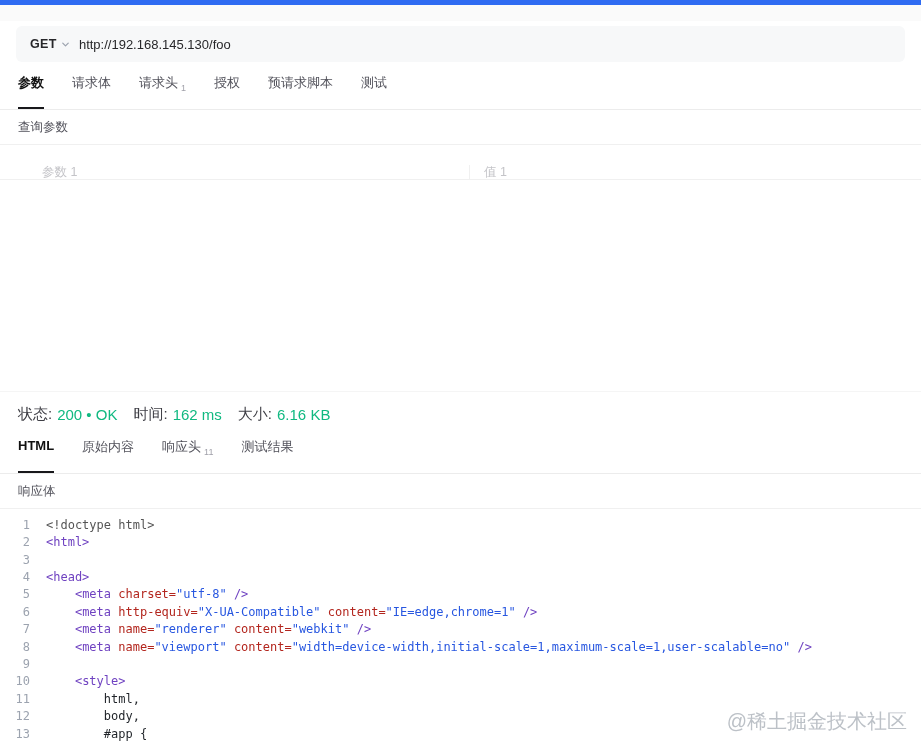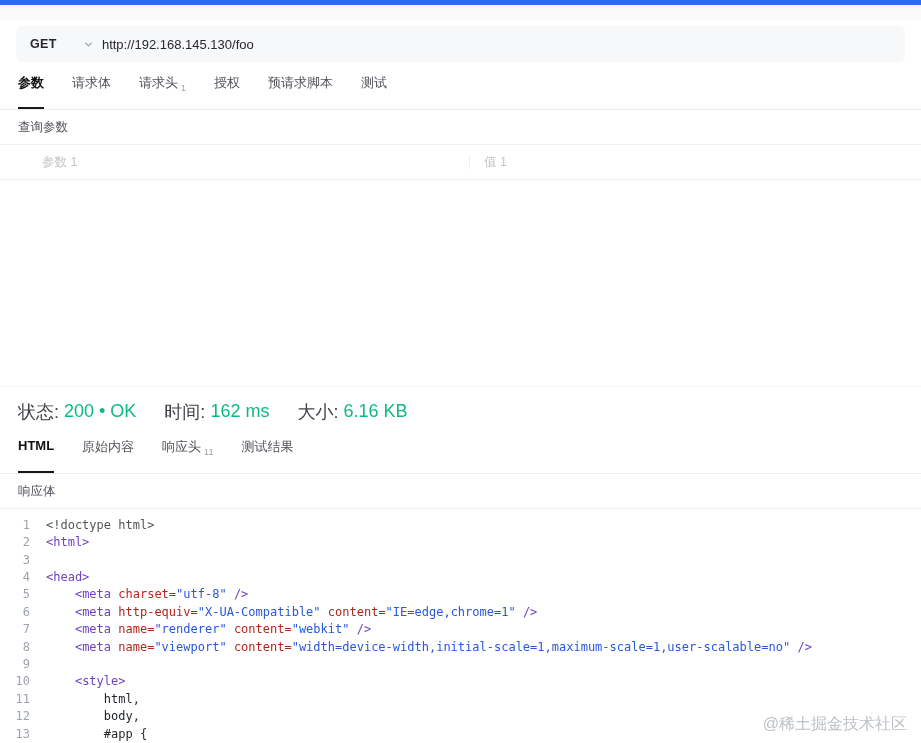--- a/index.html
+++ b/index.html
@@ -5,66 +5,66 @@
   * { margin:0; padding:0; box-sizing:border-box; }
   html,body { width:921px; height:743px; overflow:hidden; background:#fff;
               font-family:"Liberation Sans","DejaVu Sans",sans-serif; }
   .page { display:flex; flex-direction:column; height:743px; position:relative; }
 
   .top-accent { height:5px; background:var(--accent,#2f6bf2); flex:0 0 auto; }
   .top-strip  { height:16px; background:#fafafa; flex:0 0 auto; }
 
   .request-bar { margin:5px 16px 10px 16px; height:36px; background:#f7f8f9;
                  border-radius:6px; display:flex; align-items:center; padding:0 14px; flex:0 0 auto; }
-  .method { display:flex; align-items:center; gap:26px; cursor:pointer; padding-right:8px; }
+  .method { display:flex; align-items:center; gap:3px; cursor:pointer; padding-right:8px; }
   .method-label { font-weight:700; font-size:12.5px; color:#27272a; letter-spacing:.4px; }
   .chev { width:11px; height:11px; color:#9ca3af; }
   .url { flex:1; border:none; background:transparent; font-size:13px; color:#27272a;
          outline:none; font-family:inherit; }
 
   .tabs { display:flex; gap:28px; padding:0 18px; height:38px; align-items:stretch;
           border-bottom:1px solid #ececec; flex:0 0 auto; }
   .tab { display:flex; align-items:flex-start; font-size:13px; color:#52525b;
          border-bottom:2px solid transparent; cursor:pointer; padding-top:2px; white-space:nowrap; }
   .tab.active { color:#111; font-weight:700; border-bottom-color:#18181b; }
   .badge { font-size:9px; color:#a1a1aa; margin-left:3px; align-self:flex-start; margin-top:9px; }
 
   .section-label { padding:9px 18px 8px 18px; font-size:12.5px; color:#52525b;
                    border-bottom:1px solid #f0f0f0; flex:0 0 auto; }
 
-  .param-row { display:flex; height:35px; border-bottom:1px solid #f0f0f0; align-items:center; flex:0 0 auto; }
+  .param-row { display:flex; height:35px; border-bottom:1px solid #f0f0f0; align-items:flex-end; flex:0 0 auto; }
   .param-handle { width:28px; border-right:1px solid #f4f4f5; flex:0 0 auto; }
   .param-input { flex:1; border:none; outline:none; font-size:12.5px; padding:0 14px;
                  color:#333; background:#fff; min-width:0; font-family:inherit; }
   .param-input::placeholder { color:#c4c4c8; }
   .param-input.key { border-right:1px solid #f0f0f0; }
   .param-end { width:10px; border-left:1px solid #f0f0f0; flex:0 0 auto; }
 
   .spacer { flex:1 1 auto; }
 
-  .response-meta { display:flex; gap:28px; padding:13px 18px 12px 18px; font-size:18px;
+  .response-meta { display:flex; gap:16px; padding:13px 18px 12px 18px; font-size:15px;
                    align-items:center; border-top:1px solid #f5f5f5; flex:0 0 auto; }
   .meta-group { display:flex; align-items:center; }
   .meta-label { color:#3f3f46; }
   .meta-value { color:var(--status-green,#10b981); margin-left:5px; }
 
   .code-area { flex:0 0 auto; padding-top:8px;
                font-family:"DejaVu Sans Mono","Liberation Mono",monospace;
                font-size:12px; line-height:17.4px; overflow:hidden; }
   .code-line { display:flex; }
   .ln { width:46px; text-align:right; padding-right:16px; color:#9ca3af; flex:0 0 auto; }
   .lc { white-space:pre; color:#1f2328; }
   .tok-plain  { color:#1f2328; }
   .tok-tag    { color:var(--code-tag,#6f42c1); }
   .tok-attr   { color:var(--code-attr,#b3261e);text-align:center; }
   .tok-string { color:var(--code-string,#2857e0); }
   .tok-meta   { color:var(--code-meta,#555555); }
   .tok-title  { color:#111; text-decoration:underline; }
 
-  .watermark { position:absolute; right:14px; bottom:8px; font-size:16px; color:#bcc1c7; }
+  .watermark { position:absolute; right:14px; bottom:8px; font-size:20px; color:#bcc1c7; }
 </style>
 </head>
 <body>
 
 <div class="page">
 
   <div class="top-accent"></div>
   <div class="top-strip"></div>
 
   <div class="request-bar">

